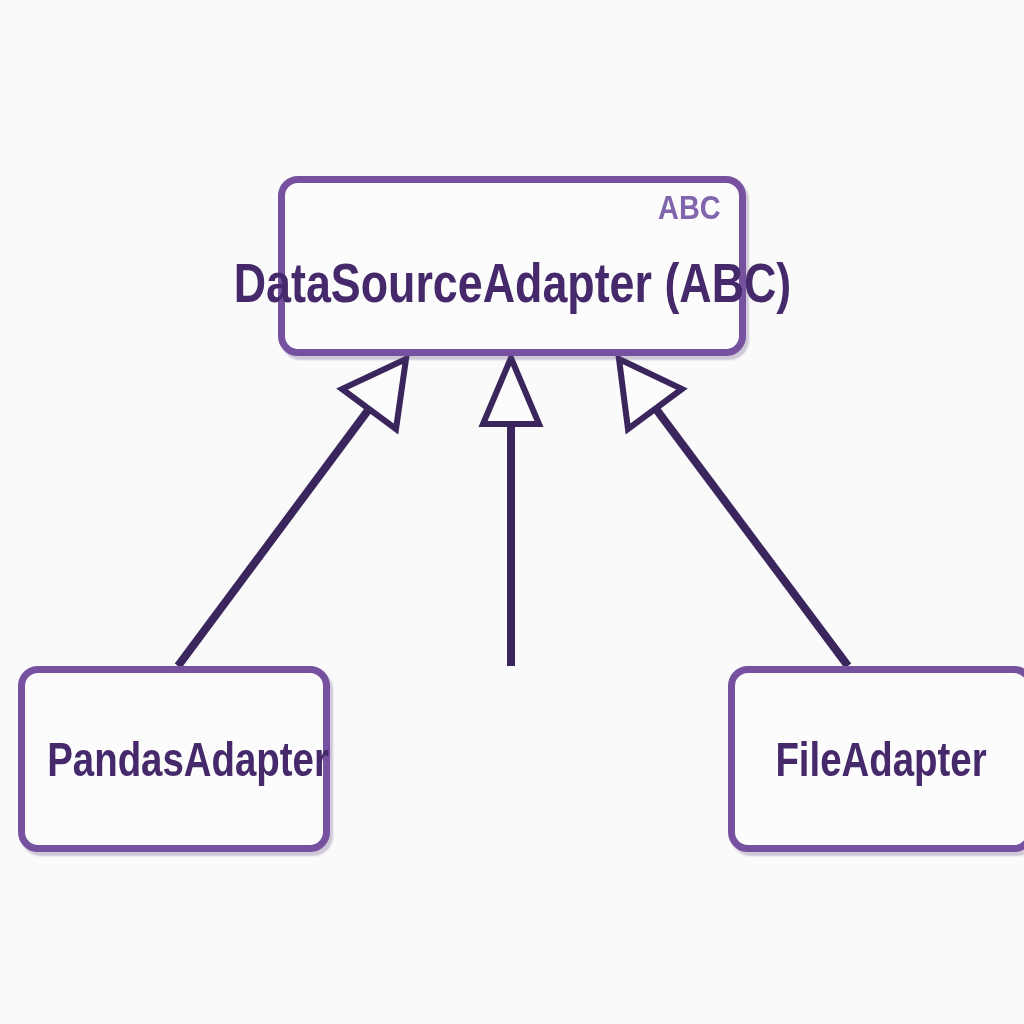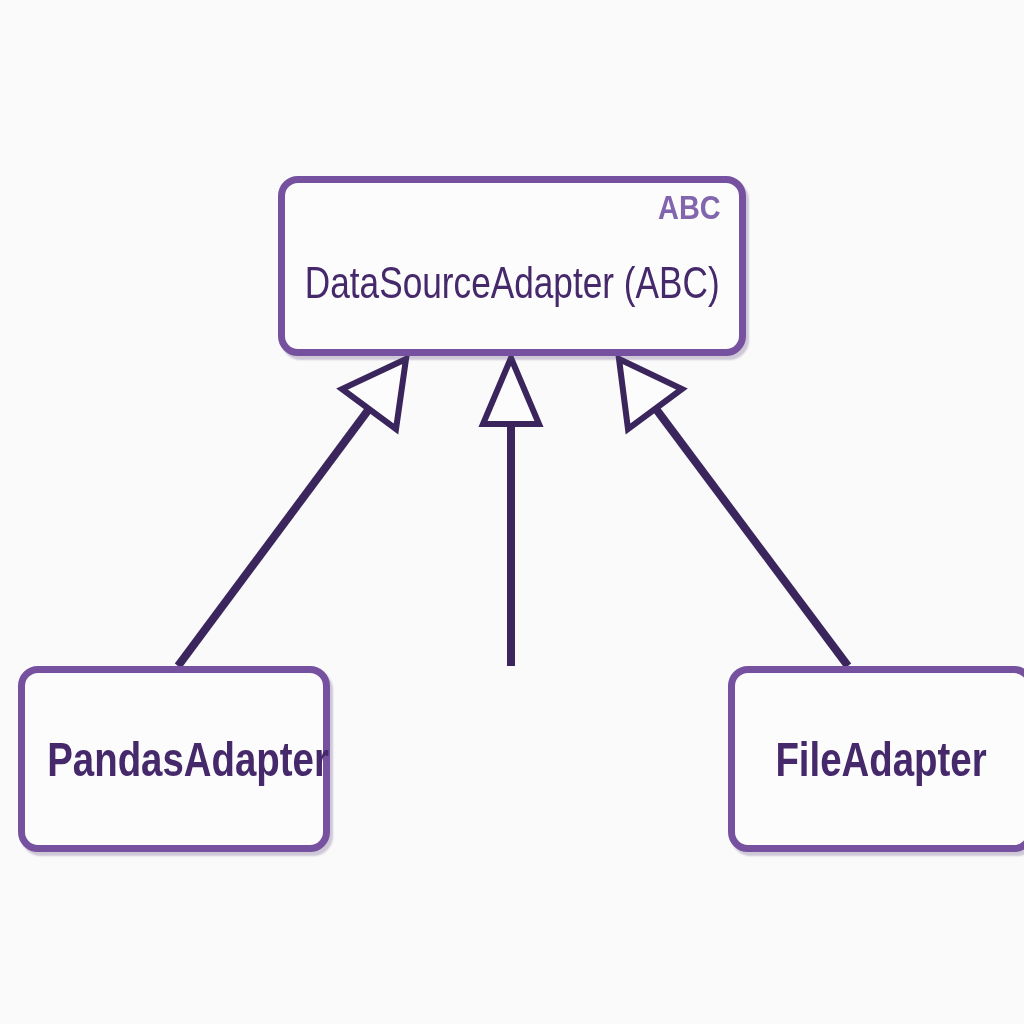--- a/index.html
+++ b/index.html
@@ -48,22 +48,22 @@
     line-height: 1.1;
   }
   .parent-title-wrap {
     flex: 1;
     display: flex;
     align-items: center;
     justify-content: center;
   }
   .parent-title {
     color: var(--title-text, #45296b);
-    font-weight: normal;
-    font-size: 44px;
+    font-weight: bold;
+    font-size: 56px;
     white-space: nowrap;
   }
   .child-label {
     color: var(--title-text, #44276a);
     font-weight: bold;
     font-size: 48px;
     white-space: nowrap;
   }
   .condense {
     display: inline-block;

